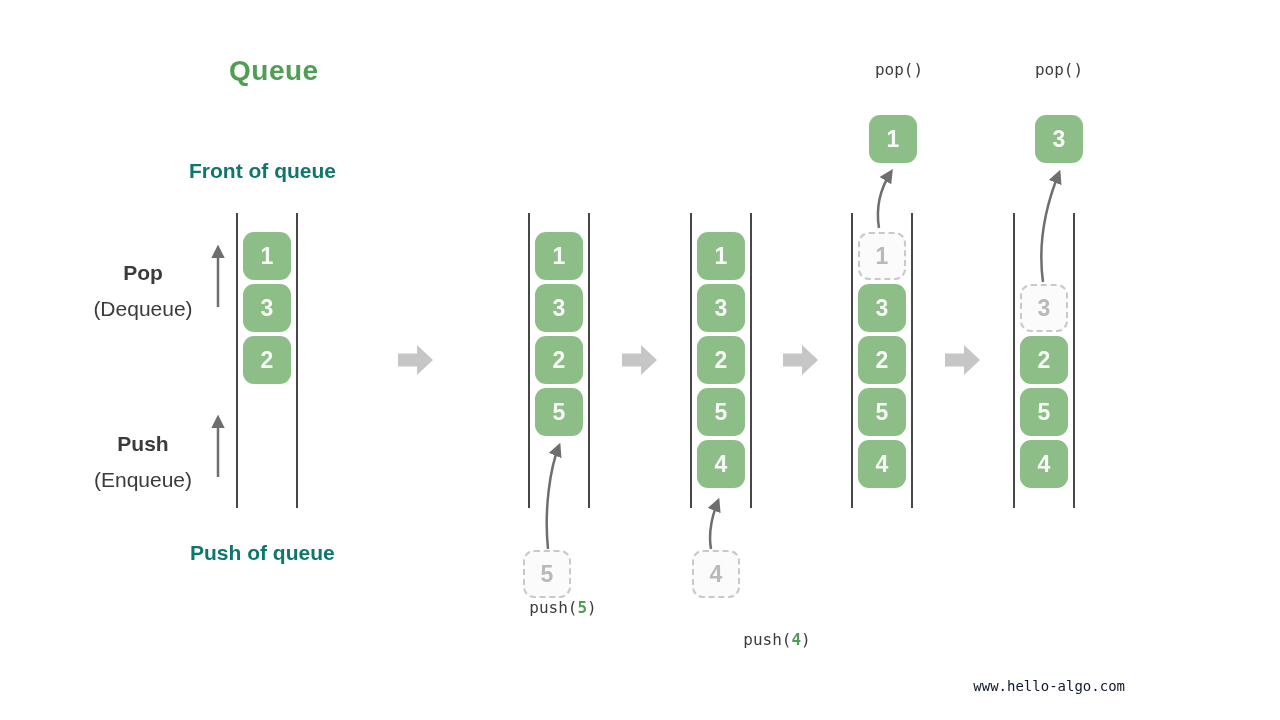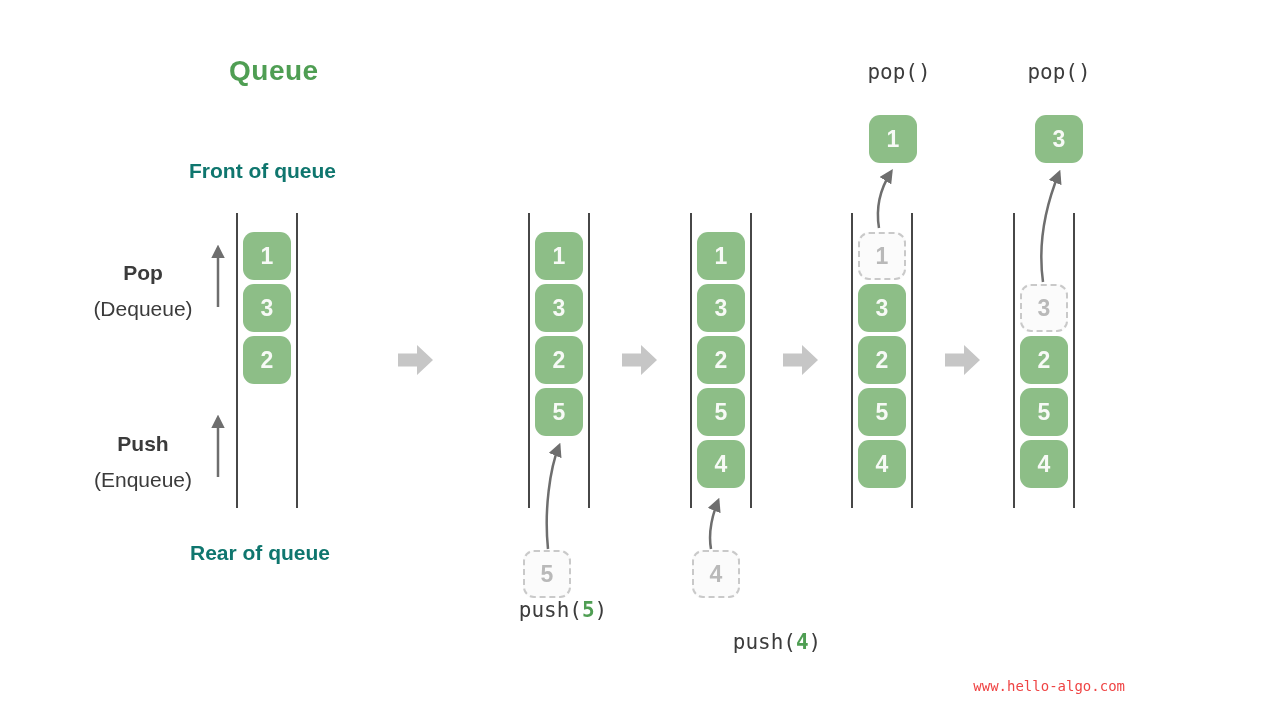--- a/index.html
+++ b/index.html
@@ -25,21 +25,21 @@
     display:flex;align-items:center;justify-content:center;
     font-size:23px;font-weight:bold;
   }
   .box.solid{color:#f7faf6;}
   .box.dashed{
     box-sizing:border-box;border:2px dashed #c9c9c9;background:#fbfbfb;
     color:#b9b9b9;font-weight:bold;
   }
   .code-label{
     position:absolute;transform:translateX(-50%);
-    font-family:"DejaVu Sans Mono",monospace;font-size:21px;color:#3c3c3c;
+    font-family:"DejaVu Sans Mono",monospace;font-size:16px;color:#3c3c3c;
     white-space:nowrap;
   }
   .code-label .num{font-weight:bold;}
   #watermark{
     right:47px;top:678px;font-family:"DejaVu Sans Mono",monospace;
     font-size:14px;color:#c9c9c9;
   }
   #arrow-layer{position:absolute;left:0;top:0;width:1280px;height:720px;}
 </style>
 </head>
@@ -66,21 +66,21 @@
         <polygon points="0,-6.5 19,-6.5 19,-15 35,0 19,15 19,6.5 0,6.5" fill="#c6c6c6" transform="translate(622,360)"></polygon>
         <polygon points="0,-6.5 19,-6.5 19,-15 35,0 19,15 19,6.5 0,6.5" fill="#c6c6c6" transform="translate(783,360)"></polygon>
         <polygon points="0,-6.5 19,-6.5 19,-15 35,0 19,15 19,6.5 0,6.5" fill="#c6c6c6" transform="translate(945,360)"></polygon>
       </g>
   </svg>
 
   <div class="abs" id="page-title" style="color: rgb(79, 158, 83);">Queue</div>
 
   <div class="abs endpoint-label" id="label-front">Front of queue</div>
 
-  <div class="abs endpoint-label" id="label-rear">Rear of queue</div>
+  <div class="abs endpoint-label" id="label-rear">Push of queue</div>
 
   <div class="abs side-label" id="label-push">
     <div class="op">Push</div>
     <div>(Enqueue)</div>
   </div>
 
   <div class="abs side-label" id="label-pop">
     <div class="op">Pop</div>
     <div>(Dequeue)</div>
   </div>
@@ -184,14 +184,14 @@
         <span>3</span>
       </div>
     </div>
   <div id="oplabels">
       <div class="code-label" style="left: 899px; top: 60px;">pop()</div>
       <div class="code-label" style="left: 1059px; top: 60px;">pop()</div>
       <div class="code-label" style="left: 563px; top: 598px;"><span>push(</span><span class="num" style="color: rgb(79, 158, 83);">5</span><span>)</span></div>
       <div class="code-label" style="left: 733px; top: 630px; margin-left: 44px;"><span>push(</span><span class="num" style="color: rgb(79, 158, 83);">4</span><span>)</span></div>
     </div>
 
-  <div class="abs" id="watermark" style="color: #ef4444;">www.hello-algo.com</div>
+  <div class="abs" id="watermark" style="color: #0f172a;">www.hello-algo.com</div>
 </div>
 
 </body></html>

